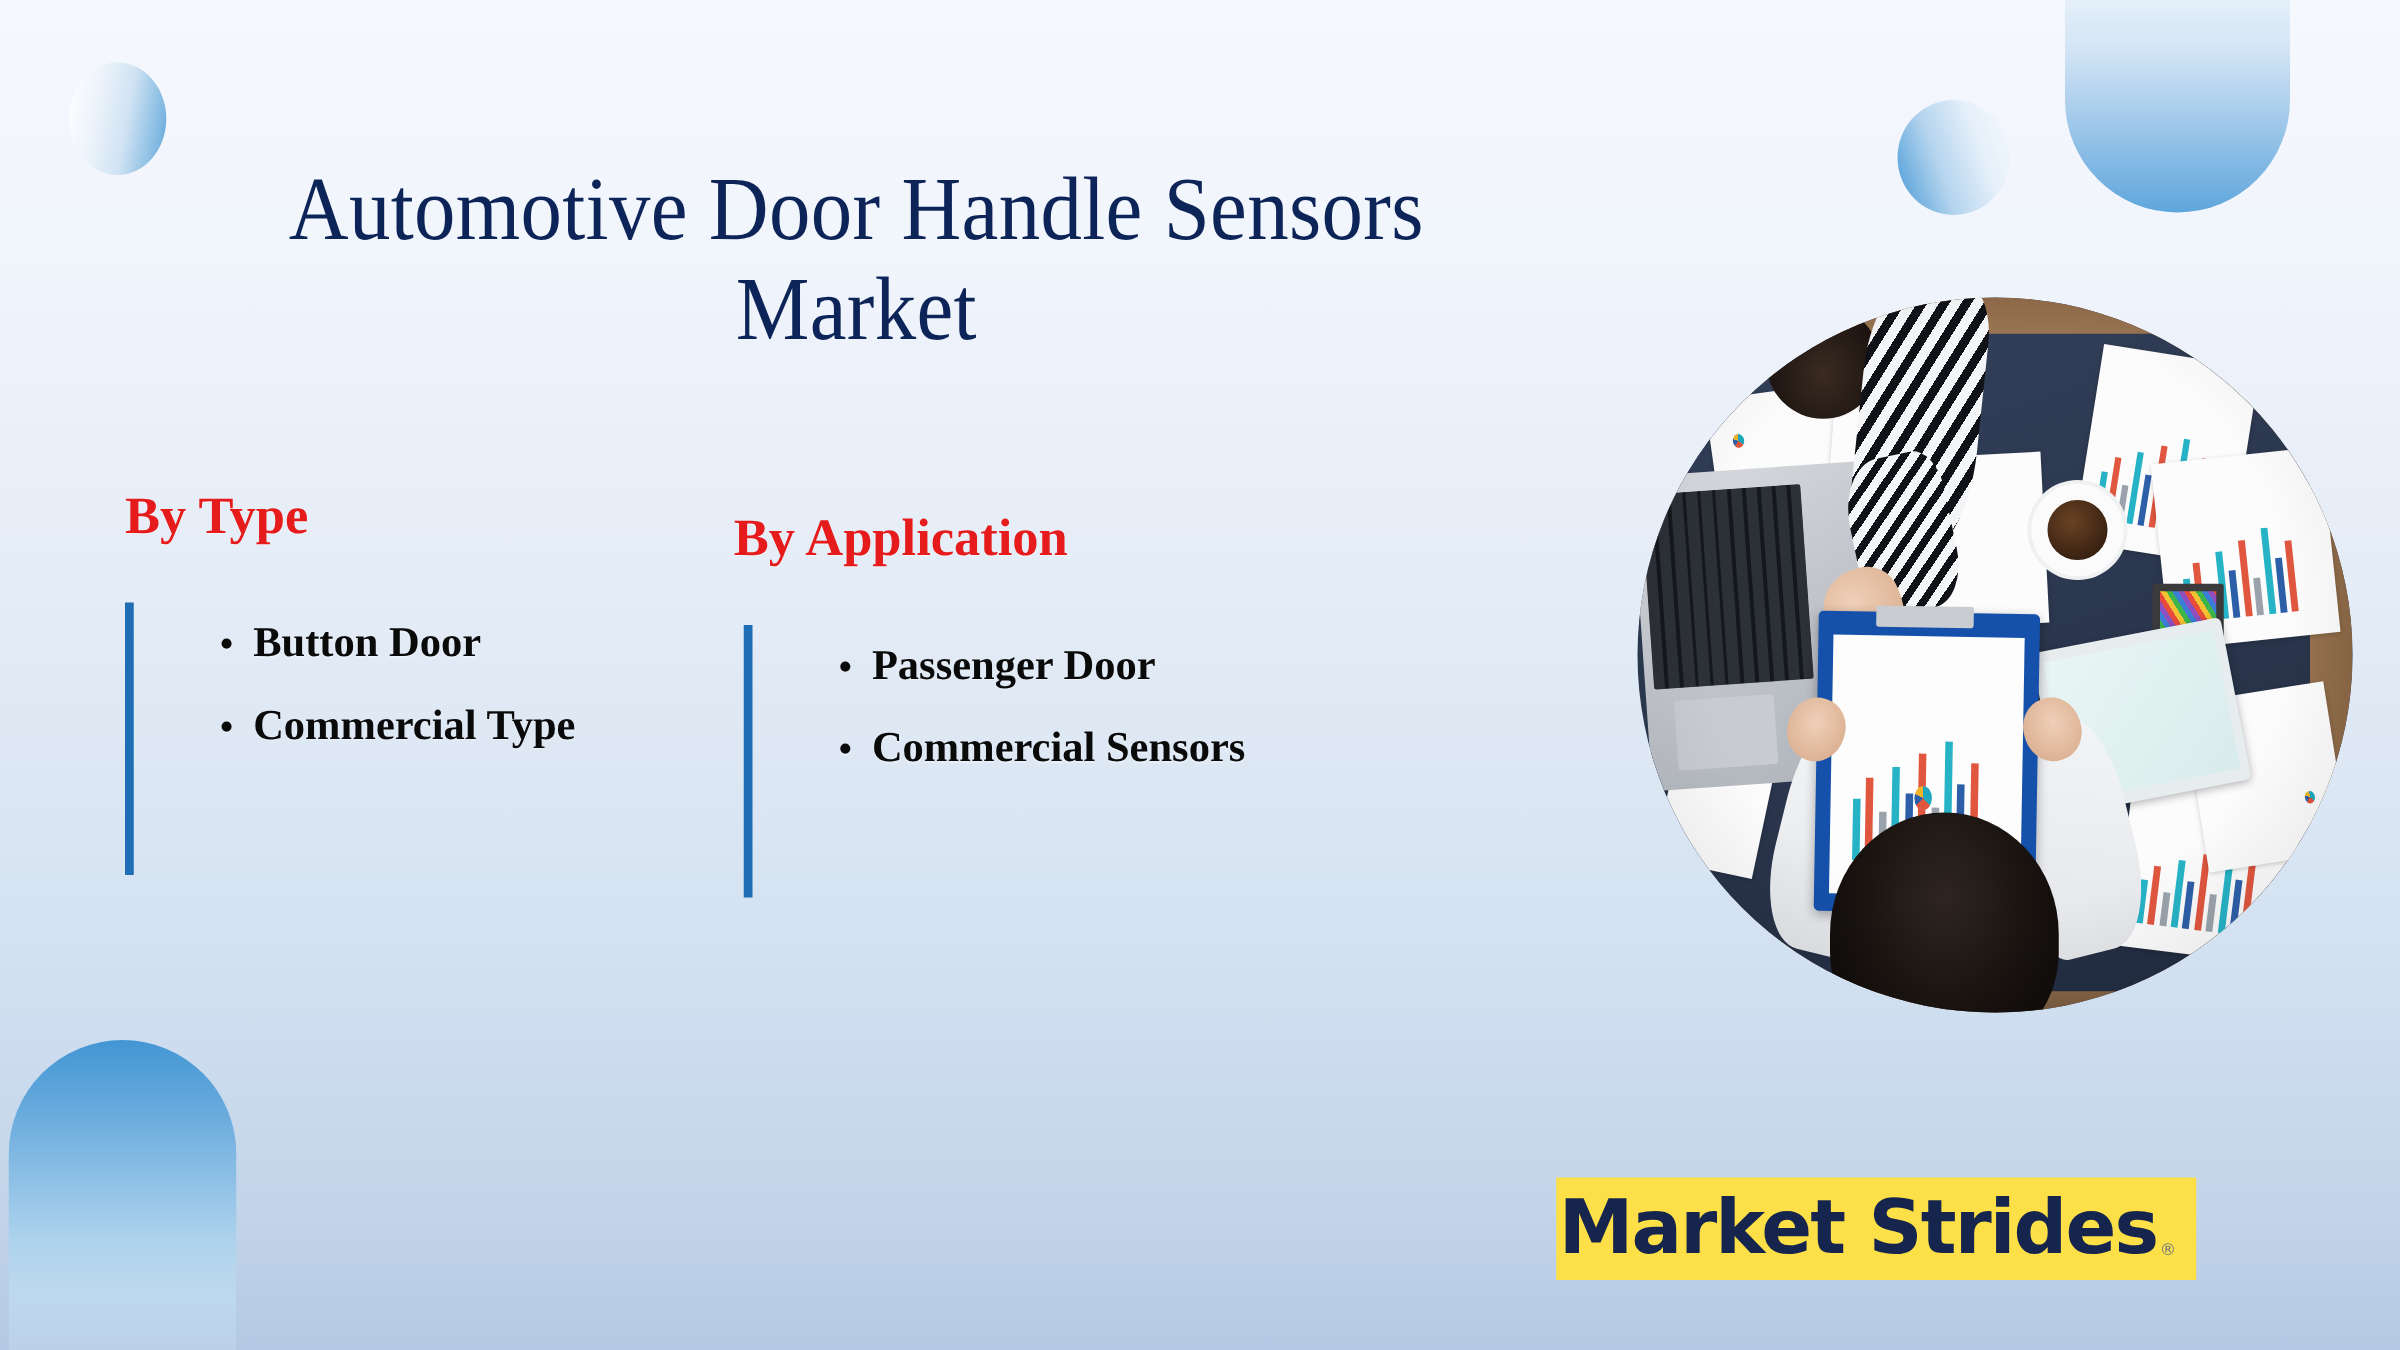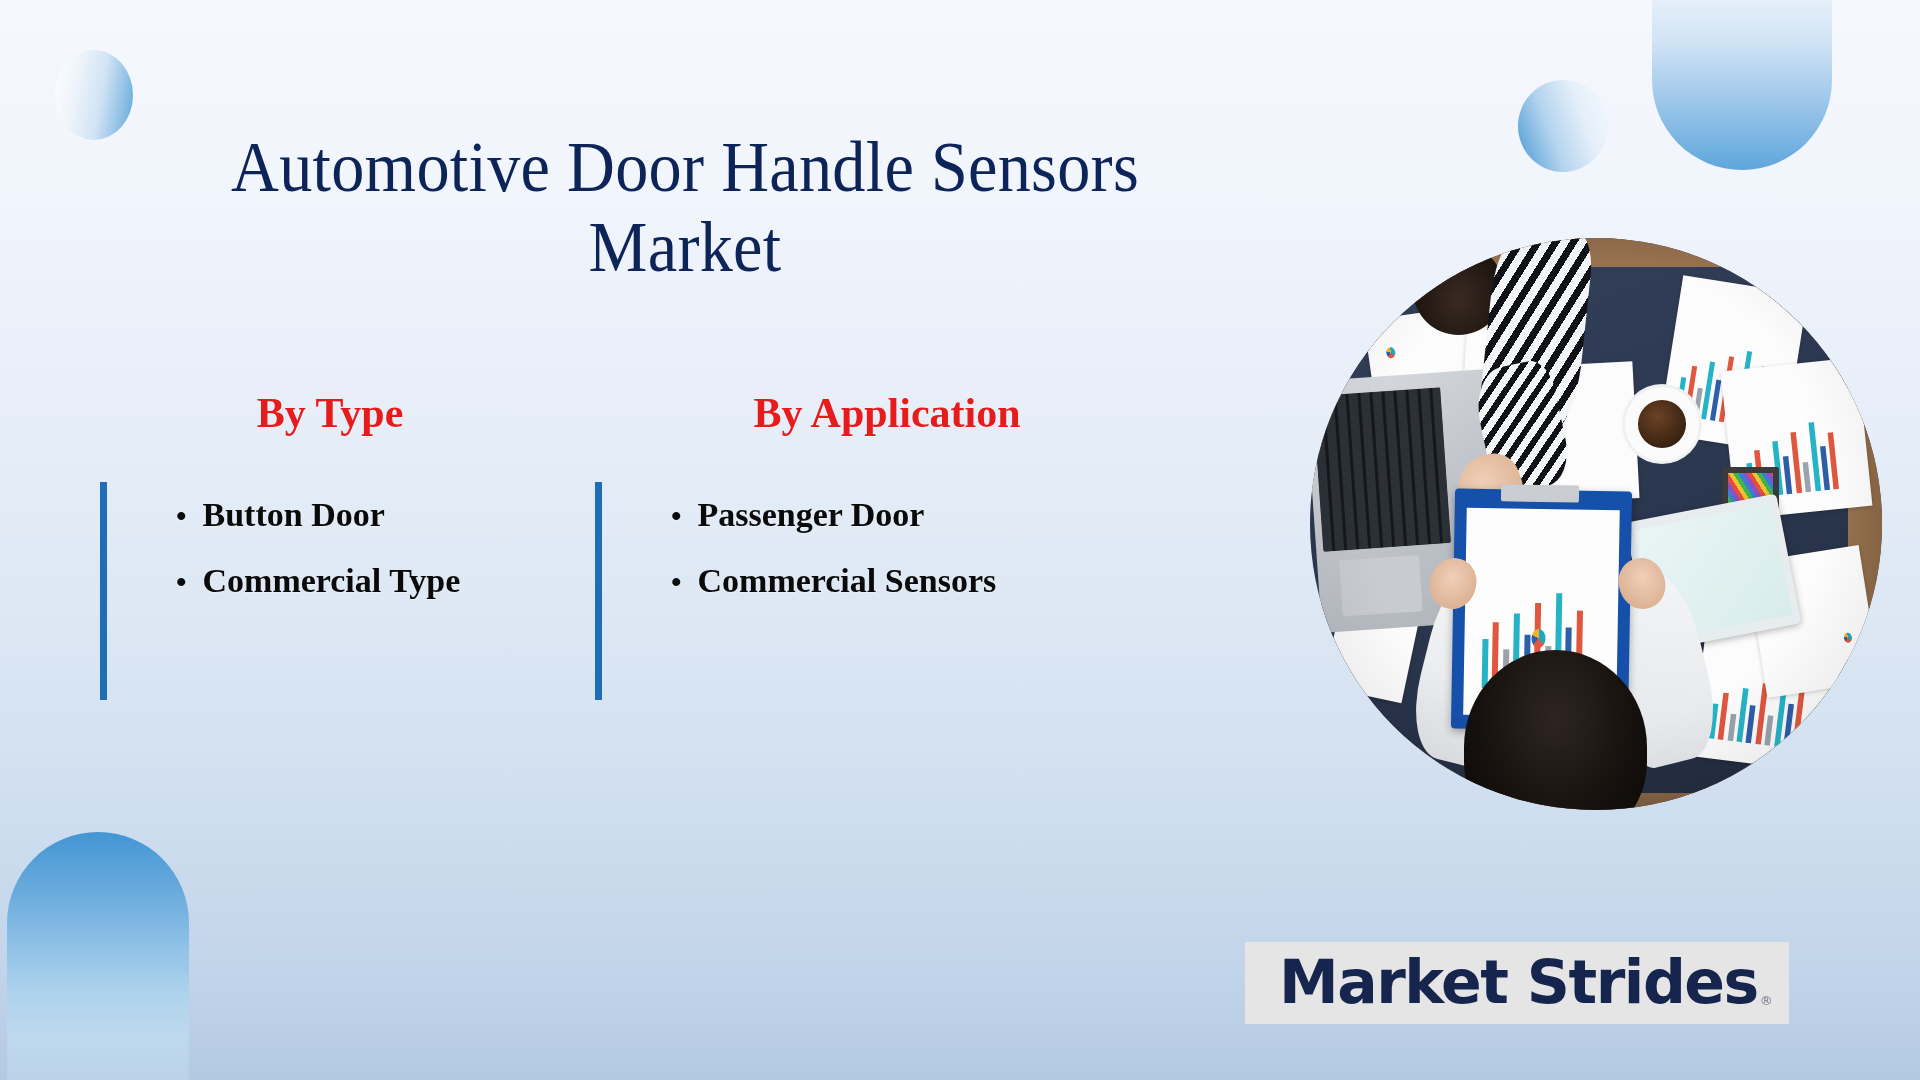--- a/index.html
+++ b/index.html
@@ -60,26 +60,25 @@
   
   .col { position:absolute; top:392px; }
   #col-type { left:100px; width:500px; }
   #col-app  { left:595px; width:560px; }
 
   .col-heading {
     color:#e51b1c;
     font-weight:bold;
     font-size:42px;
     line-height:1;
-    text-align:center;
     margin-bottom:48px;
     text-shadow:0 1px 0 rgba(255,255,255,.5);
   }
   #col-type .col-heading  { width:460px; }
-  #col-app  .col-heading  { width:600px; margin-left:-8px; }
+  #col-app  .col-heading  { width:600px; margin-left:-8px;margin-top:18px; }
 
   .list-wrap { position:relative; padding-left:44px; }
   .accent-bar {
     position:absolute; left:0; top:0; width:7px; height:218px;
     background:#1f6db4;
   }
   .bullets { list-style:none; }
   .bullets li {
     display:flex; align-items:baseline;
     font-weight:bold; font-size:34px; color:#0a0a0a;
@@ -252,22 +251,22 @@
     border-radius:48%; transform:rotate(-18deg);
   }
   #photo .shade {
     position:absolute; inset:0; border-radius:50%;
     background:radial-gradient(circle at 50% 45%, rgba(0,0,0,0) 55%, rgba(0,0,0,.14) 100%);
   }
 
   
   #logo {
     position:absolute; left:1245px; top:942px;
-    background:#e5e5e5;
-    padding:10px 16px 12px 34px;
+    background:#fde047;
+    padding:10px 16px 12px 2px;
     display:flex; align-items:flex-end;
   }
   #logo .wordmark {
     font-family:"DejaVu Sans", sans-serif;
     font-weight:bold; font-size:60px; line-height:1;
     color:#16254d; letter-spacing:-1.5px;
   }
   #logo .reg {
     font-family:"DejaVu Sans", sans-serif;
     font-size:13px; color:#6a7487; margin-left:2px; margin-bottom:4px;

